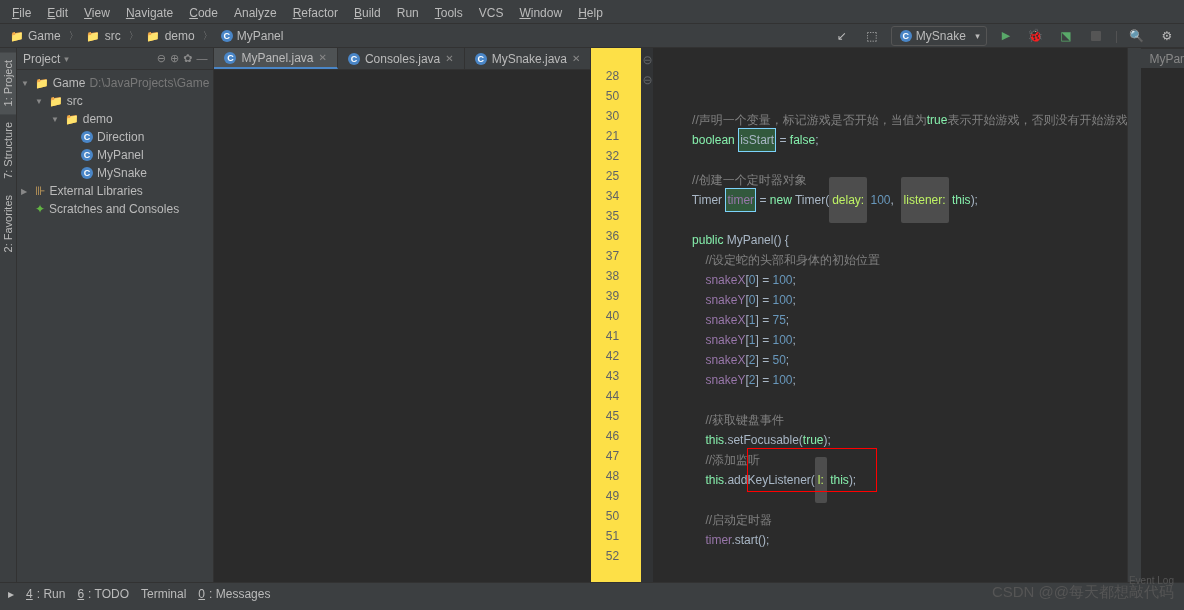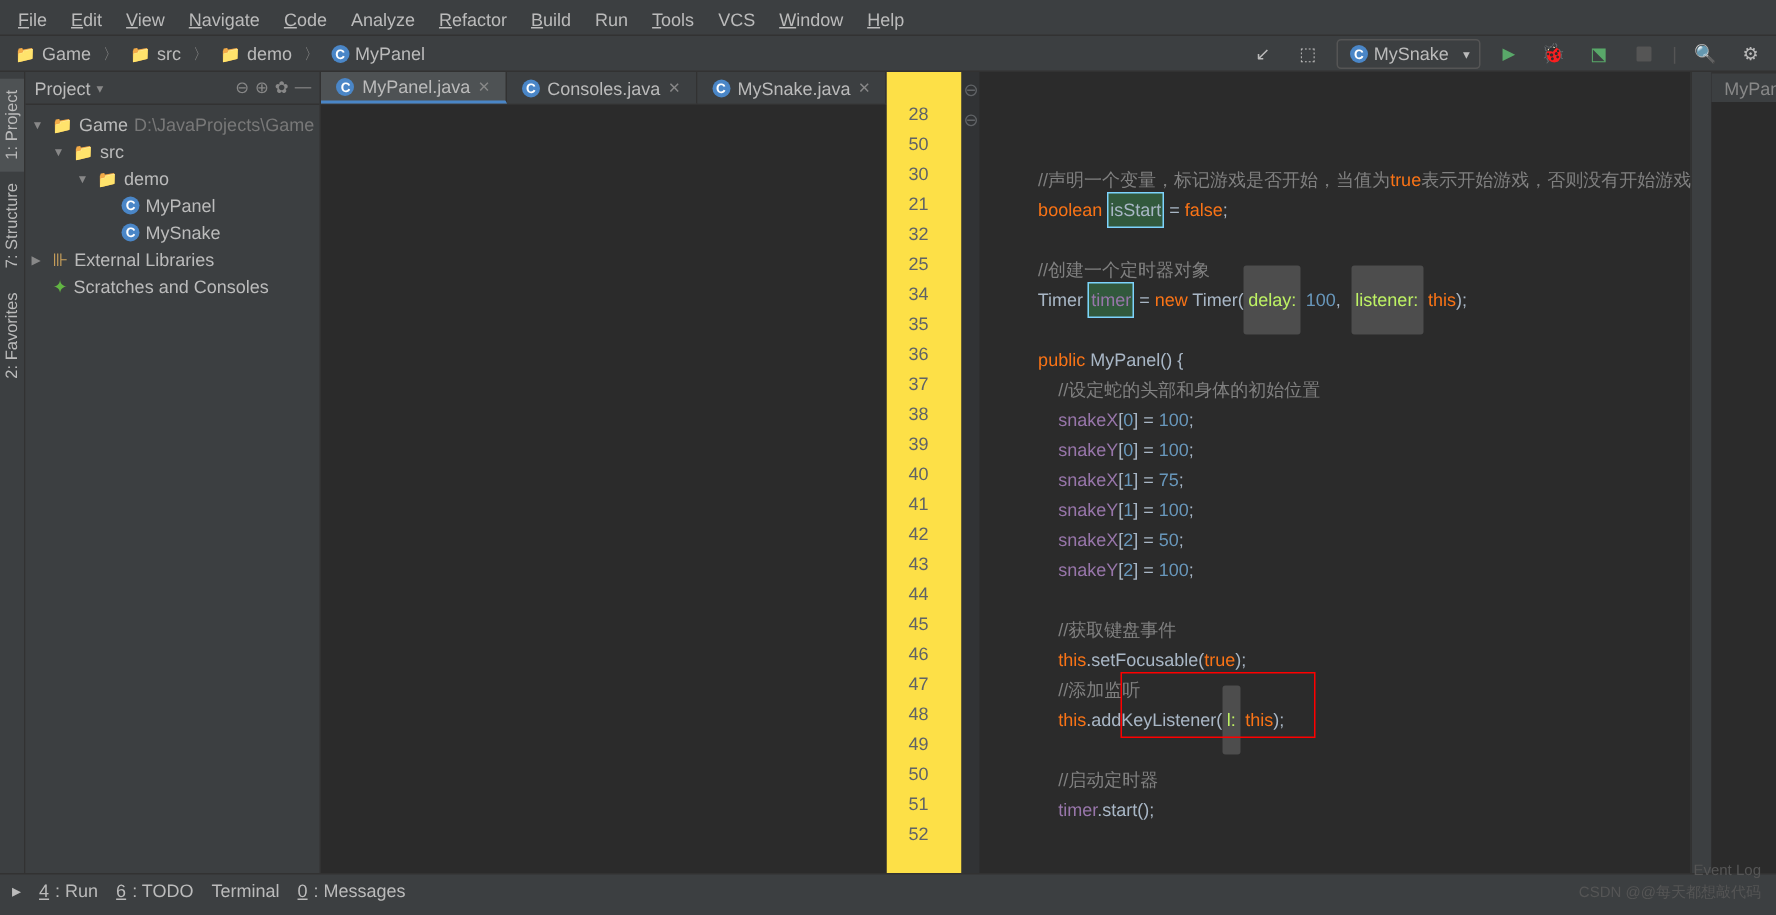--- a/index.html
+++ b/index.html
@@ -41,36 +41,36 @@
 .lib-icon{color:#c9a05c}
 .editor-area{flex:1;display:flex;flex-direction:row;background:#2b2b2b;position:relative}
 .tabs{height:22px;background:#3c3f41;display:flex;border-bottom:1px solid #323232}
 .tab{padding:3px 10px;display:flex;align-items:center;gap:5px;cursor:pointer;border-right:1px solid #323232;background:#3c3f41}
 .tab.active{background:#4e5254;border-bottom:2px solid #4a86c7}
 .tab-close{color:#888;font-size:10px}
 .code-wrap{flex:1;display:flex;overflow:hidden}
 .gutter{width:50px;background:#fde047;text-align:center;padding:18px 8px 2px 0;color:#606366;font-family:Consolas,monospace;font-size:13px;line-height:20px}
 .gutter-mark{width:12px;background:#313335;padding:2px 0;color:#606366;font-family:Consolas,monospace;font-size:11px;line-height:20px;text-align:center}
 .code{flex:1;padding:2px 0 2px 12px;font-family:Consolas,monospace;font-size:13px;line-height:20px;color:#a9b7c6;white-space:pre;position:relative}
-.kw{color:#f97316}
+.kw{color:#86efac}
 .num{color:#6897bb}
 .com{color:#808080}
 .fld{color:#9876aa}
 .hint{background:#4d4d4d;color:#bef264;padding:16px 3px;border-radius:2px}
 .hl{background:#32593d;border:1px solid #7dd3fc;padding:4px 1px}
 .redbox{position:absolute;border:1px solid #ff0000;left:94px;top:400px;width:130px;height:44px;pointer-events:none}
 .breadcrumb-bar{height:20px;background:#3c3f41;border-top:1px solid #323232;display:flex;align-items:center;padding:0 8px;font-size:11px;color:#888}
 .right-gutter{width:14px;background:#3c3f41;border-left:1px solid #323232}
 .right-tabs{width:20px;background:#3c3f41;border-left:1px solid #323232;display:flex;flex-direction:column;padding-top:4px}
 .right-tab{writing-mode:vertical-rl;padding:8px 2px;font-size:11px;cursor:pointer}
 .status-bar{height:22px;background:#3c3f41;border-top:1px solid #323232;display:flex;align-items:center;justify-content:space-between;padding:0 8px;font-size:11px}
 .status-left{display:flex;gap:12px}
 .status-item{display:flex;align-items:center;gap:4px;cursor:pointer}
 .status-item u{text-decoration:underline}
-.watermark{position:absolute;bottom:8px;right:10px;color:#555;font-size:10px;z-index:10}
+.watermark{position:absolute;bottom:8px;right:10px;color:#555;font-size:15px;z-index:10}
 .eventlog{position:absolute;bottom:24px;right:10px;color:#555;font-size:10px}
 .tri-down::before{content:"▼";font-size:8px}
 .tri-right::before{content:"▶";font-size:8px}
 .scratch-icon{color:#62b543}
 </style>
 </head>
 <body>
 
 <div class="menubar" id="menubar">
     <span><u>F</u>ile</span>
@@ -157,20 +157,25 @@
         </div>
         <div class="tree-item tree-indent-1">
           <span class="tree-arrow tri-down"></span>
           <span class="folder-icon"></span>
           <span>src</span>
         </div>
         <div class="tree-item tree-indent-2">
           <span class="tree-arrow tri-down"></span>
           <span class="folder-icon"></span>
           <span>demo</span>
+        </div>
+        <div class="tree-item tree-indent-3">
+          <span class="tree-arrow "></span>
+          <span class="class-icon"></span>
+          <span>Direction</span>
         </div>
         <div class="tree-item tree-indent-3">
           <span class="tree-arrow "></span>
           <span class="class-icon"></span>
           <span>MyPanel</span>
         </div>
         <div class="tree-item tree-indent-3">
           <span class="tree-arrow "></span>
           <span class="class-icon"></span>
           <span>MySnake</span>

